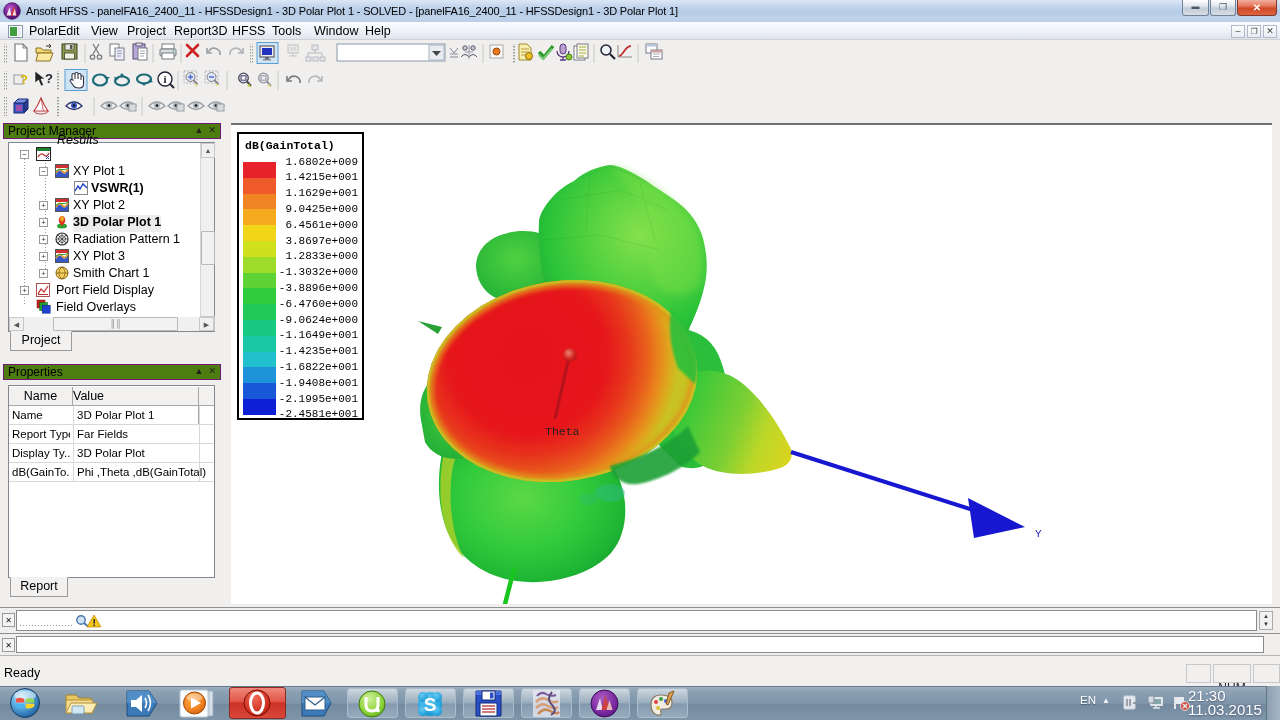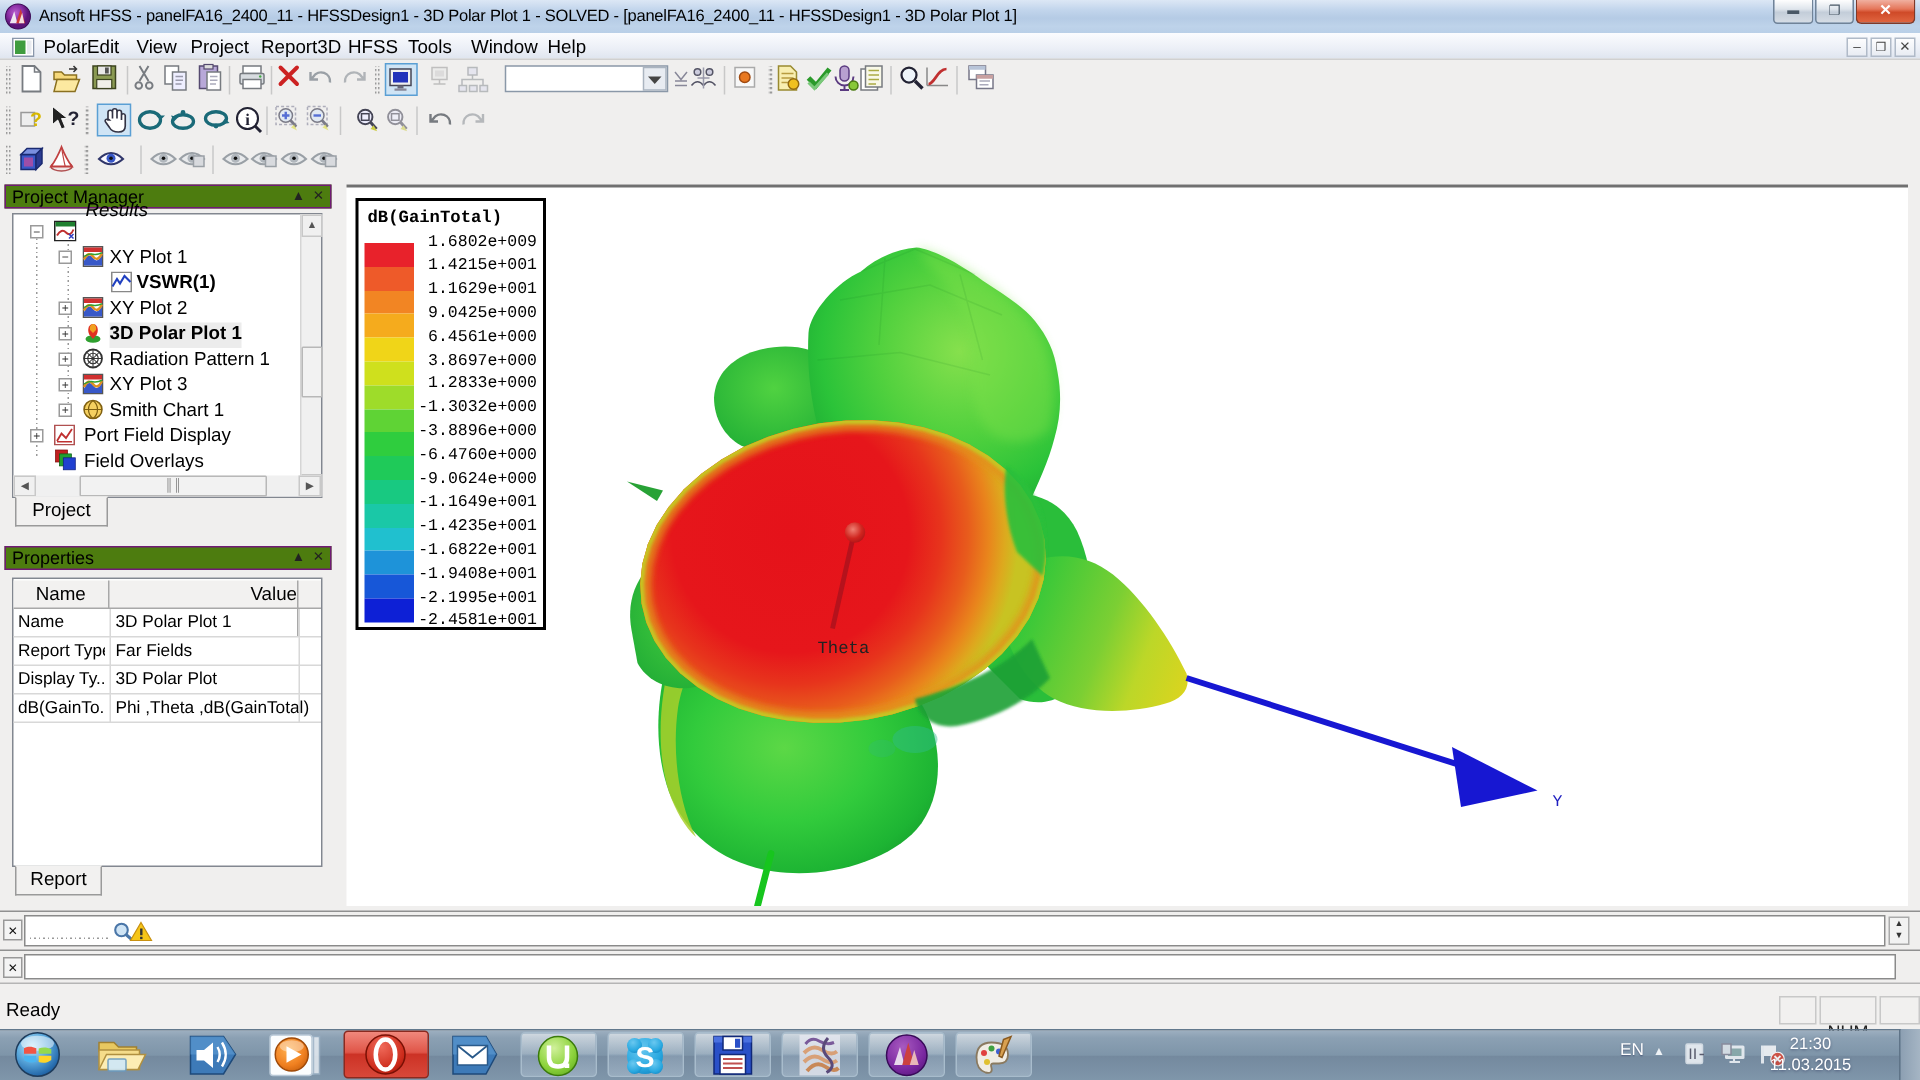--- a/index.html
+++ b/index.html
@@ -34,21 +34,21 @@
 .lsw{position:absolute;left:4px;width:33px;height:15.8px}
 .lval{position:absolute;right:4px;width:95px;text-align:right;font-family:"Liberation Mono",monospace;font-size:11px;color:#000}
 #msb1{left:0;top:607px;width:1280px;height:27px;background:#f0efee;border-top:1px solid #909090;border-bottom:1px solid #909090}
 #msb2{left:0;top:635px;width:1280px;height:21px;background:#f0efee;border-bottom:1px solid #b5b5b5}
 .xbtn{position:absolute;left:2px;width:13px;height:14px;border:1px solid #999;background:#f4f4f4;font-size:8px;text-align:center;line-height:13px;color:#111}
 .msgfield{position:absolute;background:#fff;border:1px solid #8a8a8a}
 #statusbar{left:0;top:656px;width:1280px;height:30px;background:#f1f0ef}
 .sbox{position:absolute;top:8px;height:19px;border:1px solid #c8c8c8;background:#f1f0ef;font-size:12px;text-align:center;padding-top:16px;color:#222}
 #taskbar{left:0;top:686px;width:1280px;height:34px;background:linear-gradient(180deg,#9dafc0 0%,#8ba0b3 15%,#7e95a9 50%,#74899e 52%,#7f96aa 100%);border-top:1px solid #62788c}
 .tkbtn{position:absolute;top:688px;width:51px;height:30px;border:1px solid #a8bccc;border-radius:3px;background:linear-gradient(180deg,rgba(255,255,255,.55),rgba(240,248,255,.25) 48%,rgba(170,190,210,.30) 52%,rgba(200,215,230,.35))}
-#clock{position:absolute;right:38px;top:689px;width:70px;color:#fff;font-size:11px;text-align:center;text-shadow:0 1px 2px rgba(0,0,50,.4);line-height:14px}
+#clock{position:absolute;right:22px;top:689px;width:70px;color:#fff;font-size:15px;text-shadow:0 1px 2px rgba(0,0,50,.4);line-height:14px}
 </style></head>
 <body>
 
 <div class="abs" id="titlebar"></div>
 <svg class="abs" style="left:3px;top:2px" width="18" height="18" viewBox="0 0 18 18">
     <defs>
       <radialGradient id="ag" cx="40%" cy="35%">
         <stop offset="0" stop-color="#b95fd0"></stop>
         <stop offset=".6" stop-color="#8b2fa5"></stop>
         <stop offset="1" stop-color="#5c1478"></stop>
@@ -450,21 +450,21 @@
 <div style="position:absolute;right:0;top:0;width:15px;height:14px;background:#f0f0f0;border:1px solid #c8c8c8;font-size:7px;text-align:center;line-height:13px;color:#555">▶</div>
   </div>
 <div class="abs tab" id="pmtab">Project</div>
 <div class="abs paneltitle" id="propstitle">
     <div class="ptxt">Properties</div>
     <div class="pbtns">▲&nbsp;&nbsp;✕</div>
   </div>
 <div class="abs" id="propsbox"></div>
 <div class="abs" style="left:9px;top:387px;width:205px;height:19px;background:#f2f1f0;border-bottom:1px solid #a8a8a8">
 <div style="position:absolute;left:0;top:0;width:64px;height:19px;border-right:1px solid #a8a8a8;text-align:center;padding-top:2px;font-size:12.5px">Name</div>
-<div style="position:absolute;left:64px;top:0;width:126px;height:37px;border-right:1px solid #a8a8a8;text-align:right;padding-top:2px;font-size:12.5px">Value</div>
+<div style="position:absolute;left:64px;top:0;width:126px;height:37px;border-right:1px solid #a8a8a8;text-align:left;padding-top:2px;font-size:12.5px">Value</div>
 <div style="position:absolute;left:190px;top:0;width:15px;height:19px"></div>
   </div>
 <div class="abs" style="left:9px;top:406px;width:205px;height:19px;border-bottom:1px solid #d8d8d8">
 <div style="position:absolute;left:3px;top:3px;font-size:11.5px;white-space:nowrap;width:58px;overflow:hidden">Name</div>
 <div style="position:absolute;left:64px;top:0;width:1px;height:19px;background:#d8d8d8"></div>
 <div style="position:absolute;left:68px;top:3px;font-size:11.5px;white-space:nowrap;overflow:hidden;width:135px">3D Polar Plot 1</div>
 <div style="position:absolute;left:190px;top:0;width:1px;height:19px;background:#d8d8d8"></div>
   </div>
 <div class="abs" style="left:9px;top:425px;width:205px;height:19px;border-bottom:1px solid #d8d8d8">
 <div style="position:absolute;left:3px;top:3px;font-size:11.5px;white-space:nowrap;width:58px;overflow:hidden">Report Type</div>

